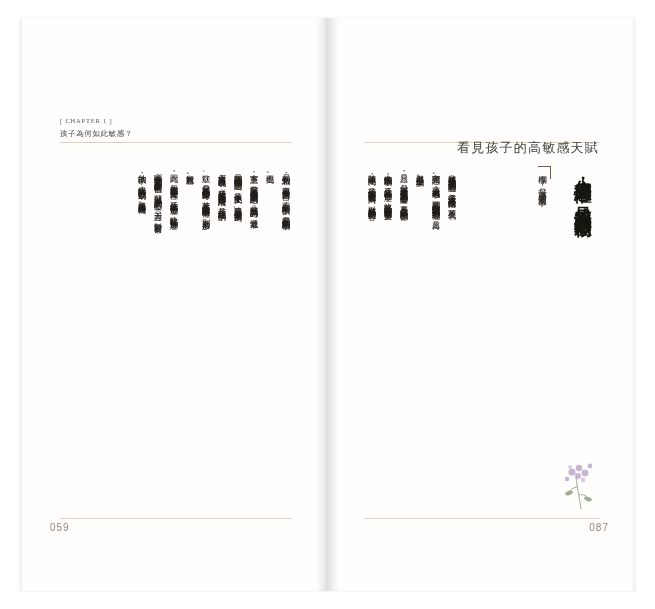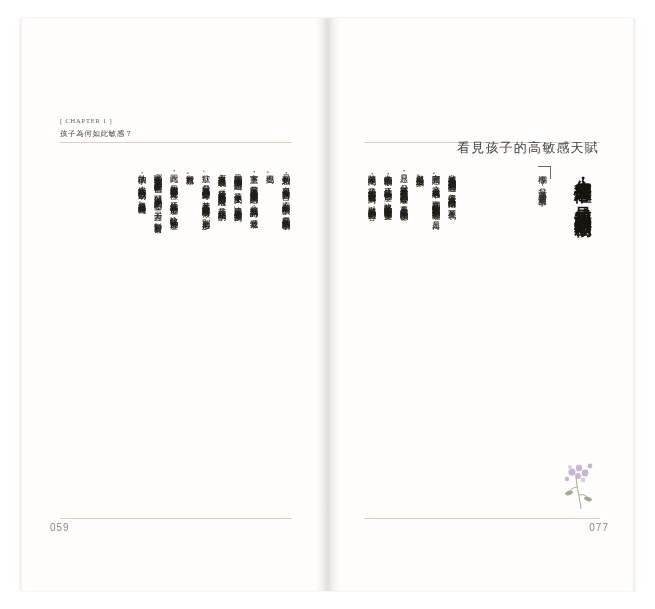--- a/index.html
+++ b/index.html
@@ -277,18 +277,18 @@
           <path d="M17 18 C18 28, 20 36, 22 50"></path>
           <path d="M19 28 C14 28, 11 31, 9 35"></path>
           <path d="M20 36 C25 35, 28 37, 30 40"></path>
         </g>
         <g fill="#9aa88b">
           <ellipse cx="10" cy="34" rx="4" ry="2" transform="rotate(-20 10 34)"></ellipse>
           <ellipse cx="29" cy="40" rx="4" ry="2" transform="rotate(20 29 40)"></ellipse>
         </g>
       </svg>
 
-      <div class="folio folio-right">077</div>
+      <div class="folio folio-right">087</div>
     </div>
 
     <div class="gutter"></div>
   </div>
 </div>
 
 </body></html>

